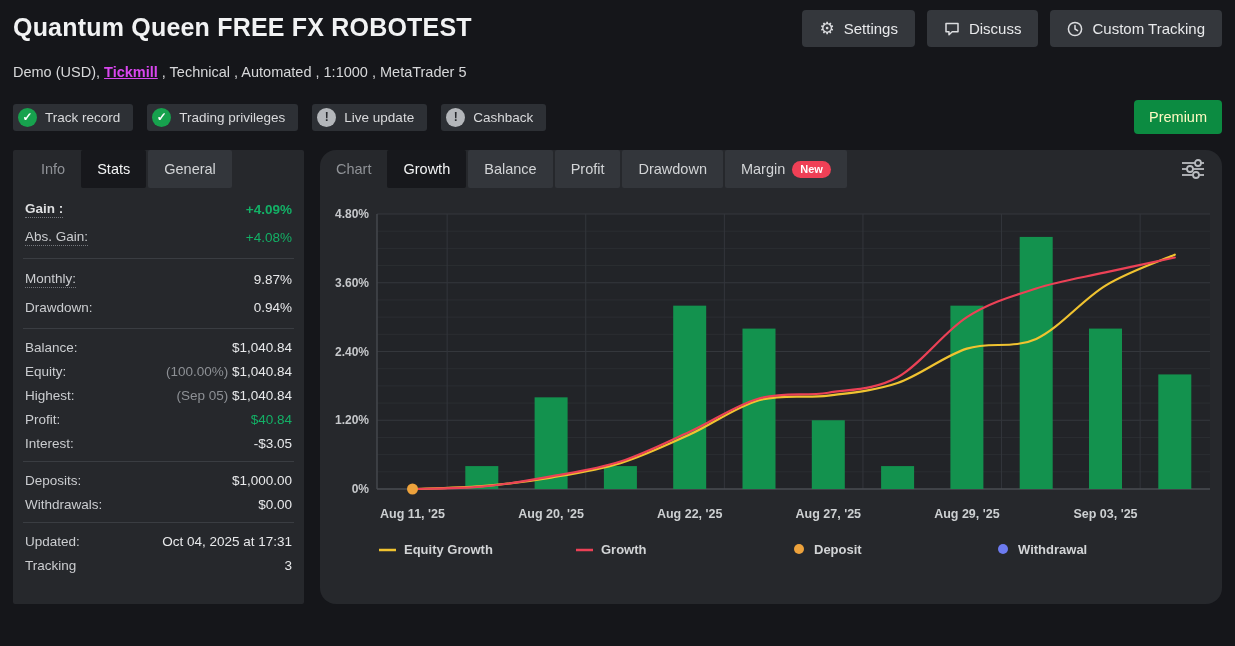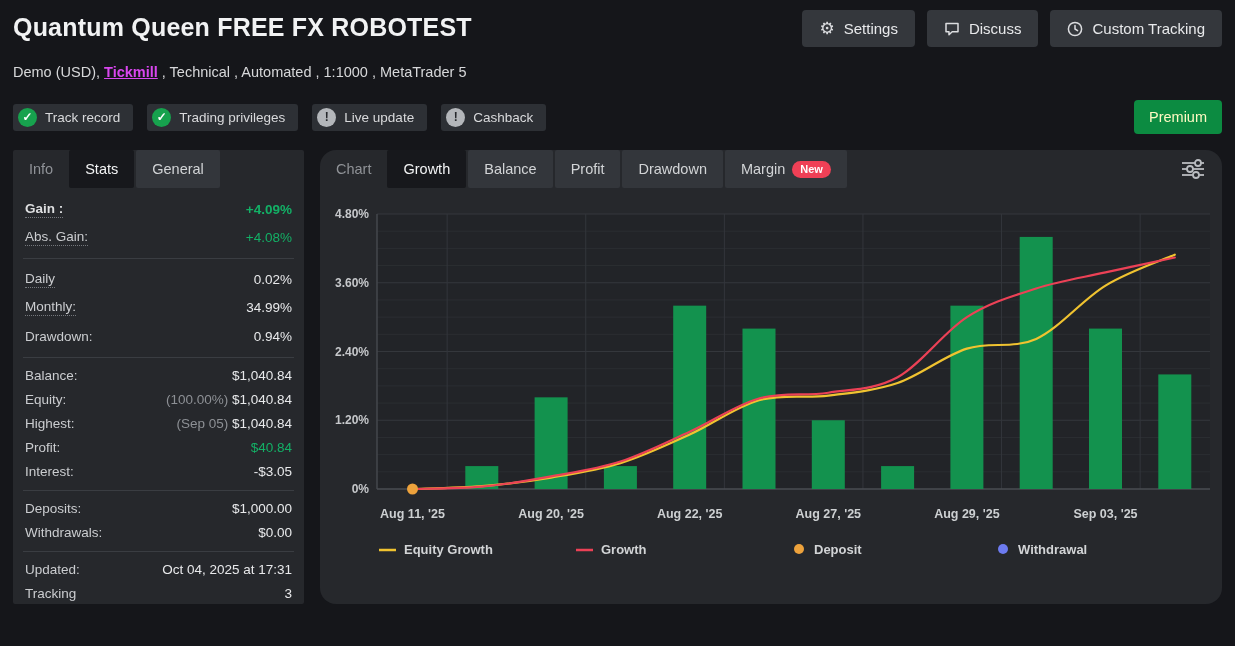--- a/index.html
+++ b/index.html
@@ -25,21 +25,21 @@
   .cir.warn { background:#b3b6ba; color:#26282c; }
   .premium { margin-left:auto; background:#0c8b41; color:#fef9c3; font-size:14.5px; font-weight:400;
              border:none; border-radius:4px; padding:9px 15px; font-family:inherit; cursor:pointer; }
 
   .main { display:flex; gap:16px; padding:0 13px; margin-top:16px; }
   .panel { background:#26282c; border-radius:2px; }
   .stats-panel { width:291px; height:454px; }
   .chart-panel { flex:1; height:454px; display:flex; flex-direction:column;border-radius:16px; }
 
   .tabbar { display:flex; align-items:stretch; }
-  .stats-panel .tabbar { height:38px; }
+  .stats-panel .tabbar { height:38px;padding-left:12px; }
   .chart-panel .tabbar { height:42px; align-items:center; }
   .tab { display:flex; align-items:center; gap:7px; padding:0 16px; font-size:14.5px; color:#8f9297;
          cursor:pointer; background:transparent; border-radius:2px; height:100%; }
   .tab.box { background:#33363b; color:#d2d4d6; margin-left:2px; }
   .tab.active { background:#17181c; color:#f3f4f5; font-weight:400; }
   .new-pill { background:#ef4056; color:#fff; font-size:11px; font-weight:700; border-radius:9px; padding:2px 8px 3px; }
   .filter-ic { margin-left:auto; margin-right:15px; color:#b9bcc0; cursor:pointer; display:flex; }
 
   .stats-body { padding:7px 12px 0 12px; }
   .srow { display:flex; justify-content:space-between; align-items:center; min-height:24px; font-size:13.5px; }
@@ -121,26 +121,22 @@
         <div class="srow tall">
           <span class="slabel bold dotted">Gain :</span>
           <span class="sval green bold">+4.09%</span>
         </div>
         <div class="srow tall">
           <span class="slabel dotted">Abs. Gain:</span>
           <span class="sval green">+4.08%</span>
         </div>
         <hr class="sdiv">
         <div class="srow tall">
-          <span class="slabel dotted">Daily</span>
-          <span class="sval">0.02%</span>
-        </div>
-        <div class="srow tall">
           <span class="slabel dotted">Monthly:</span>
-          <span class="sval">34.99%</span>
+          <span class="sval">9.87%</span>
         </div>
         <div class="srow tall">
           <span class="slabel">Drawdown:</span>
           <span class="sval">0.94%</span>
         </div>
         <hr class="sdiv">
         <div class="srow">
           <span class="slabel">Balance:</span>
           <span class="sval">$1,040.84</span>
         </div>

